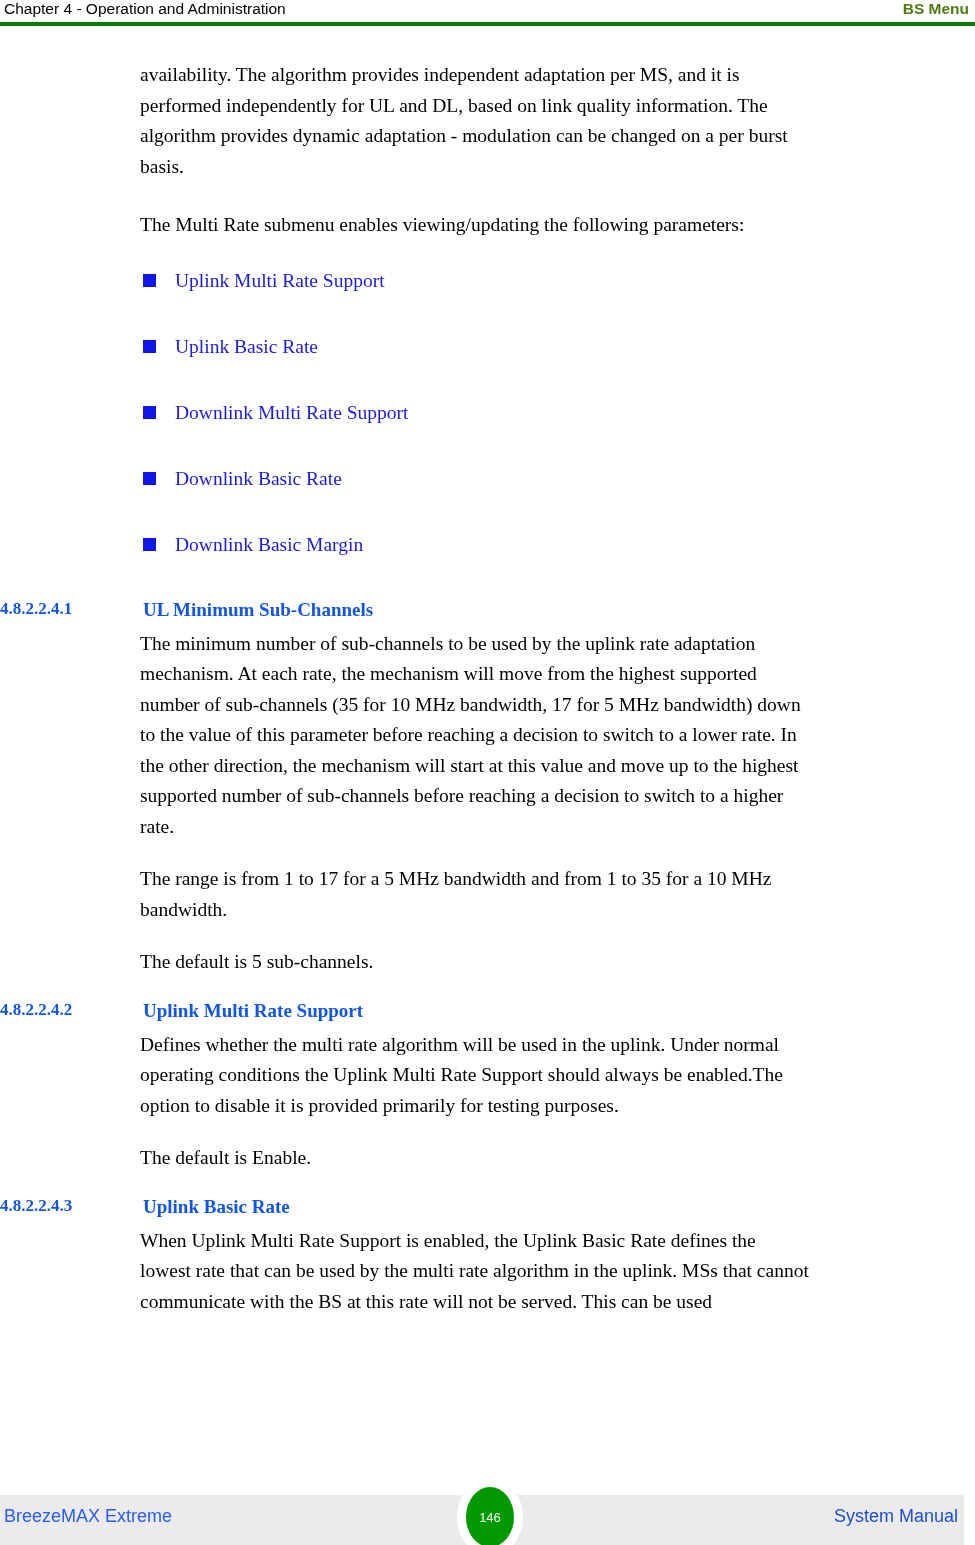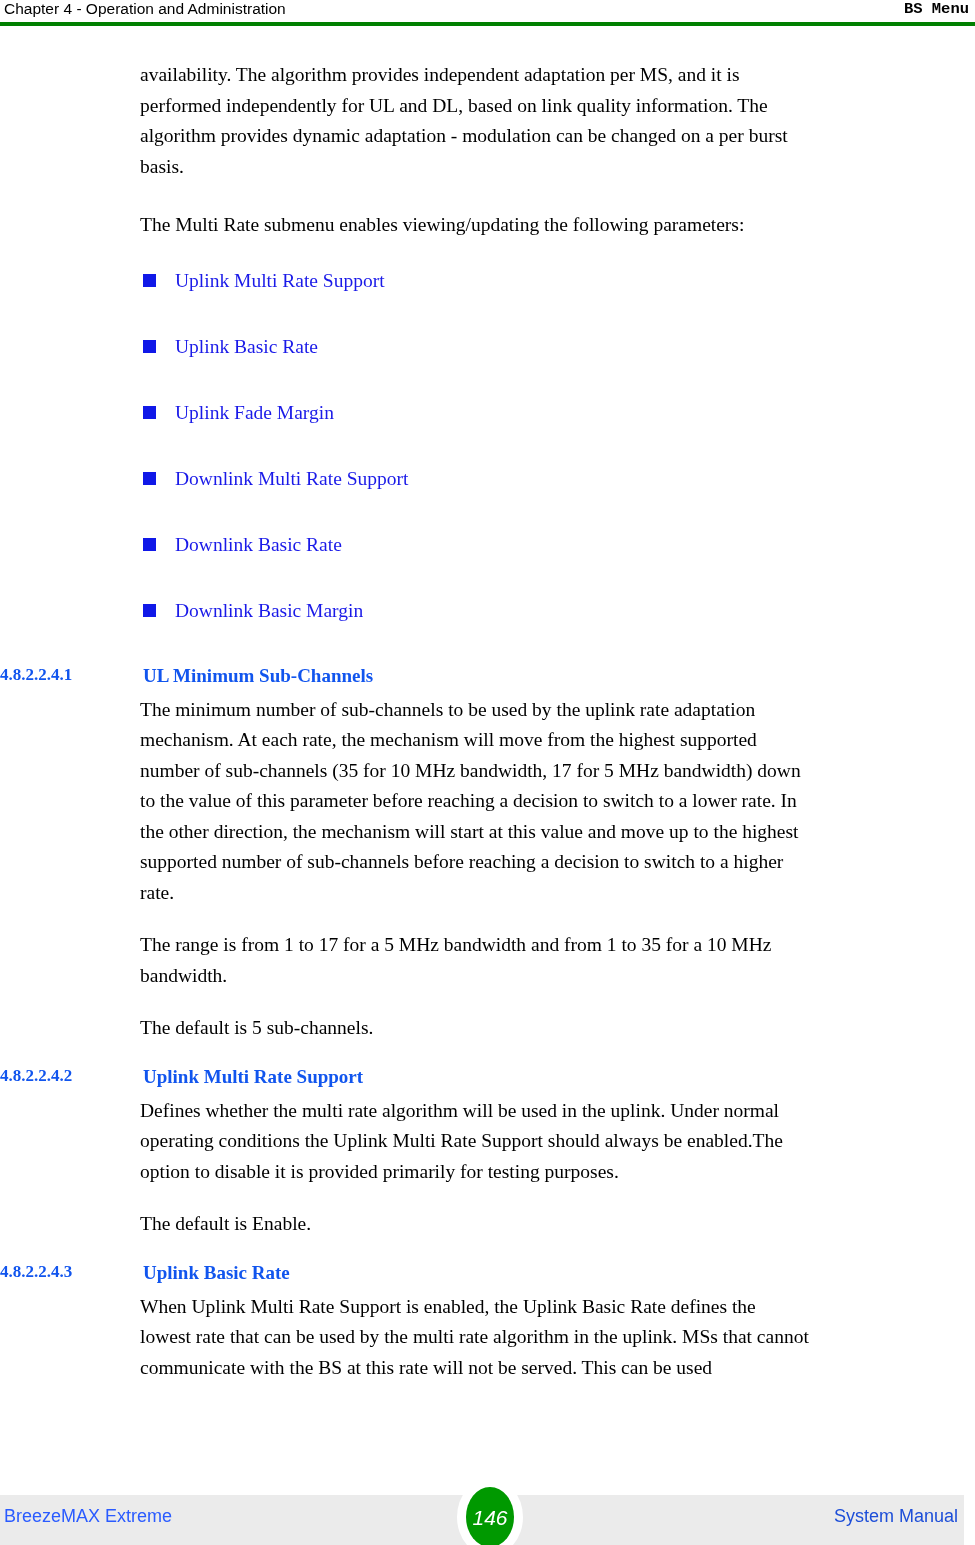--- a/index.html
+++ b/index.html
@@ -30,24 +30,24 @@
     top: 0px;
     font-family: "Liberation Sans", sans-serif;
     font-size: 15.5px;
     color: #000000;
     white-space: nowrap;
   }
   .page-header .hdr-right {
     position: absolute;
     right: 6px;
     top: 0px;
-    font-family: Liberation Mono, monospace;
+    font-family: Liberation Sans, sans-serif;
     font-size: 15.5px;
     font-weight: bold;
-    color: #000000;
+    color: #4d7c0f;
     white-space: nowrap;
   }
   .header-rule {
     position: absolute;
     left: 0;
     top: 22px;
     width: 975px;
     height: 4px;
     background: #008000;
   }
@@ -176,24 +176,23 @@
     width: 48px;
     height: 60px;
     background: #009900;
     border-radius: 50%;
     display: flex;
     align-items: center;
     justify-content: center;
   }
   .page-badge .badge-num {
     font-family: "Liberation Sans", sans-serif;
-    font-size: 21px;
+    font-size: 13px;
     color: #ffffff;
     line-height: 1;
-    font-style: italic;
   }
 </style>
 </head>
 <body>
 
 <div class="page-header">
   <div class="hdr-left">Chapter 4 - Operation and Administration</div>
   <div class="hdr-right">BS Menu</div>
 </div>
 <div class="header-rule"></div>
@@ -216,24 +215,20 @@
     <li>
       <span class="bullet-sq"></span>
       <span class="li-label">Uplink Multi Rate Support</span>
     </li>
     <li>
       <span class="bullet-sq"></span>
       <span class="li-label">Uplink Basic Rate</span>
     </li>
     <li>
       <span class="bullet-sq"></span>
-      <span class="li-label">Uplink Fade Margin</span>
-    </li>
-    <li>
-      <span class="bullet-sq"></span>
       <span class="li-label">Downlink Multi Rate Support</span>
     </li>
     <li>
       <span class="bullet-sq"></span>
       <span class="li-label">Downlink Basic Rate</span>
     </li>
     <li>
       <span class="bullet-sq"></span>
       <span class="li-label">Downlink Basic Margin</span>
     </li>

